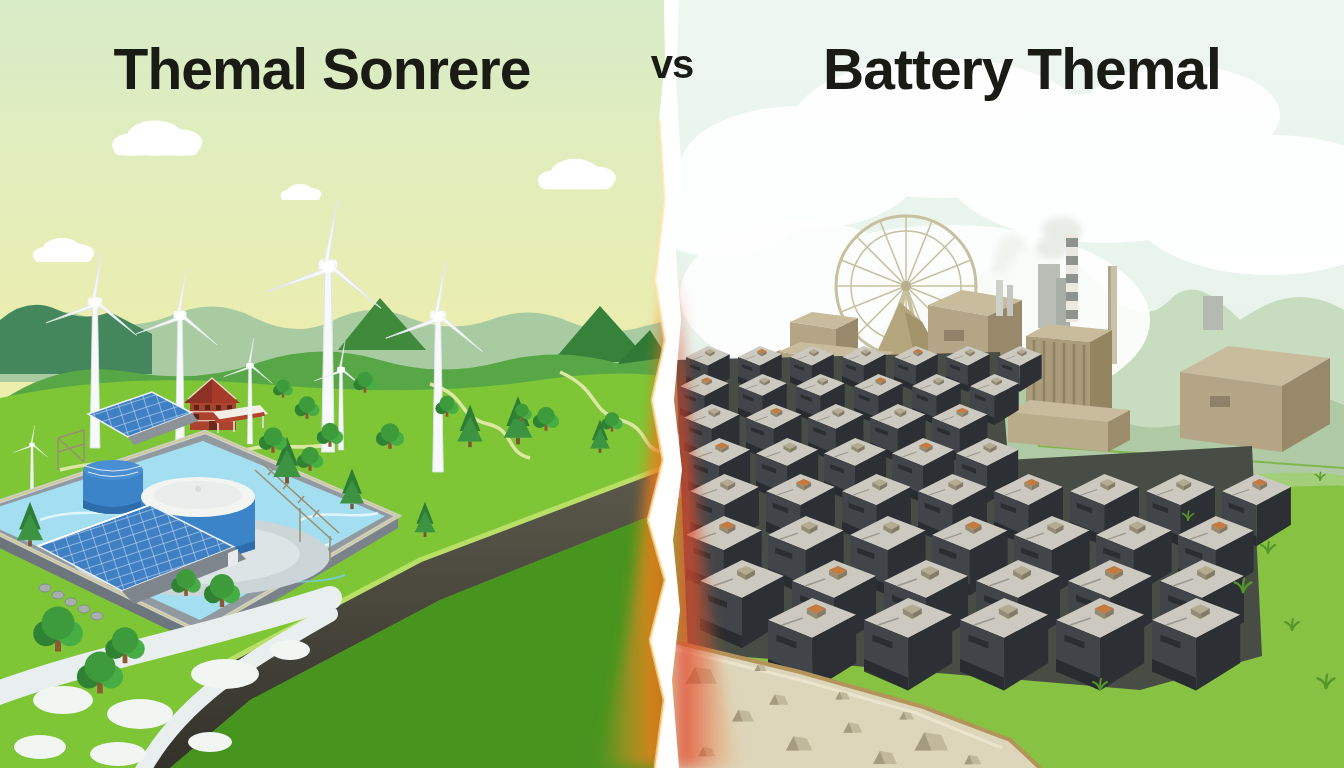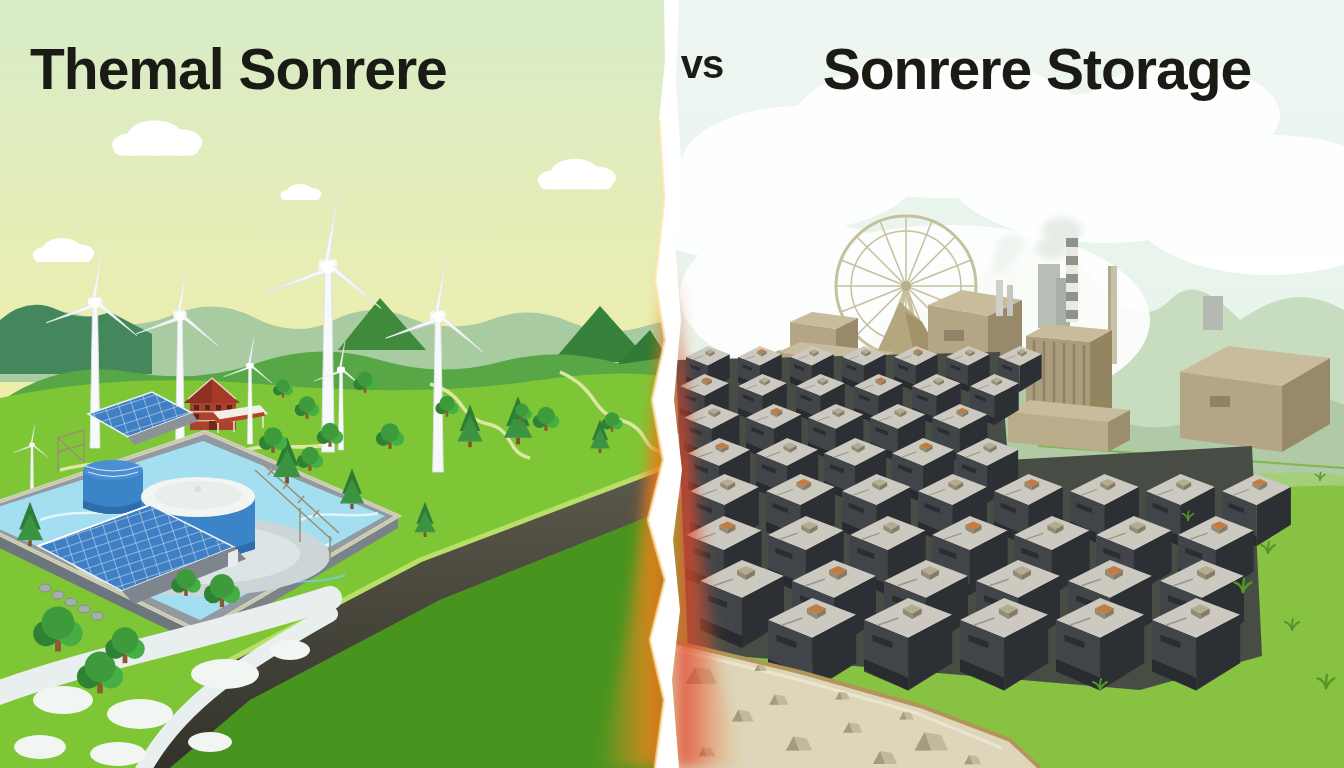--- a/index.html
+++ b/index.html
@@ -1,20 +1,20 @@
 <!DOCTYPE html>
 <html style="--c-title: #1b1b15; --c-sky-l1: #d8ecc8; --c-sky-l2: #f9ef9e; --c-sky-r1: #eef6f2; --c-sky-r2: #def0e1; --c-cloud: #ffffff; --c-grass-l: #7ec636; --c-grass-ld: #47941f; --c-grass-r: #87c243; --c-water: #a3dff0; --c-tank: #3b84c8; --c-solar: #3f7fc4; --c-house: #aa422e; --c-turbine: #f7f9fa; --c-tan: #b3a585; --c-tan-side: #97896a; --c-tan-top: #c8bc9d; --c-bat-top: #ccc9c0; --c-bat-front: #41454a; --c-bat-side: #2c2f33; --c-bat-cap: #b5ab91; --c-cap-orange: #c47a40; --c-gravel: #ddd6bb; --c-wheel: #c6c09e; --c-mound: #b4a77e; --c-tear-white: #ffffff; --c-tear-orange: #f0841c; --c-tear-red: #e2402a;"><head>
 <meta charset="utf-8">
 <style>
   html,body{margin:0;padding:0;background:#ffffff;}
   .stage{position:relative;width:1344px;height:768px;overflow:hidden;font-family:"Liberation Sans",sans-serif;}
   .stage svg{position:absolute;left:0;top:0;}
   .title-row{position:absolute;left:0;top:38px;width:100%;display:flex;align-items:flex-start;pointer-events:none;}
   .t{font-weight:bold;font-size:57px;letter-spacing:-1px;color:var(--c-title,#1b1b15);line-height:1.1;}
-  .t.left{width:644px;text-align:left;margin-left:30px;}
+  .t.left{width:644px;text-align:center;}
   .t.vs{width:56px;text-align:center;font-size:40px;padding-top:4px;}
   .t.right{flex:1;text-align:center;}
   
   .grassL{fill:var(--c-grass-l,#7ec636);} .grassLD{fill:var(--c-grass-ld,#47941f);}
   .grassR{fill:var(--c-grass-r,#87c243);}
   .water{fill:var(--c-water,#a3dff0);}
   .tank{fill:var(--c-tank,#3b84c8);}
   .turb{fill:var(--c-turbine,#f7f9fa);}
   .cloudF{fill:var(--c-cloud,#ffffff);}
   .tan{fill:var(--c-tan,#b3a585);} .tanS{fill:var(--c-tan-side,#97896a);} .tanT{fill:var(--c-tan-top,#c8bc9d);}
@@ -510,15 +510,15 @@
   <path d="M676,280 C684,380 694,480 706,580 C716,660 728,720 742,768 L676,768 Z" fill="url(#gR)" filter="url(#soft)"></path>
   <path d="M664,0 L679,0 L676,80 L681,160 L675,240 L681,320 L674,400 L682,470 L673,540 L680,610 L672,680 L679,768
            L655,768 L664,700 L650,640 L665,580 L648,520 L663,460 L652,400 L665,340 L655,280 L664,200 L659,120 L665,60 Z" style="fill:var(--c-tear-white,#ffffff)"></path>
   <path d="M664,200 L659,120 M655,280 L664,200 M665,340 L655,280 M652,400 L665,340 M663,460 L652,400 M648,520 L663,460 M665,580 L648,520 M650,640 L665,580 M664,700 L650,640 M655,768 L664,700" stroke="#ffe2a8" stroke-width="3" fill="none" opacity="0.65"></path>
 </g>
 </svg>
 
 <div class="title-row">
   <div class="t left">Themal Sonrere</div>
   <div class="t vs">vs</div>
-  <div class="t right">Sonrere Storage</div>
+  <div class="t right">Battery Themal</div>
 </div>
 </div>
 
 </body></html>

